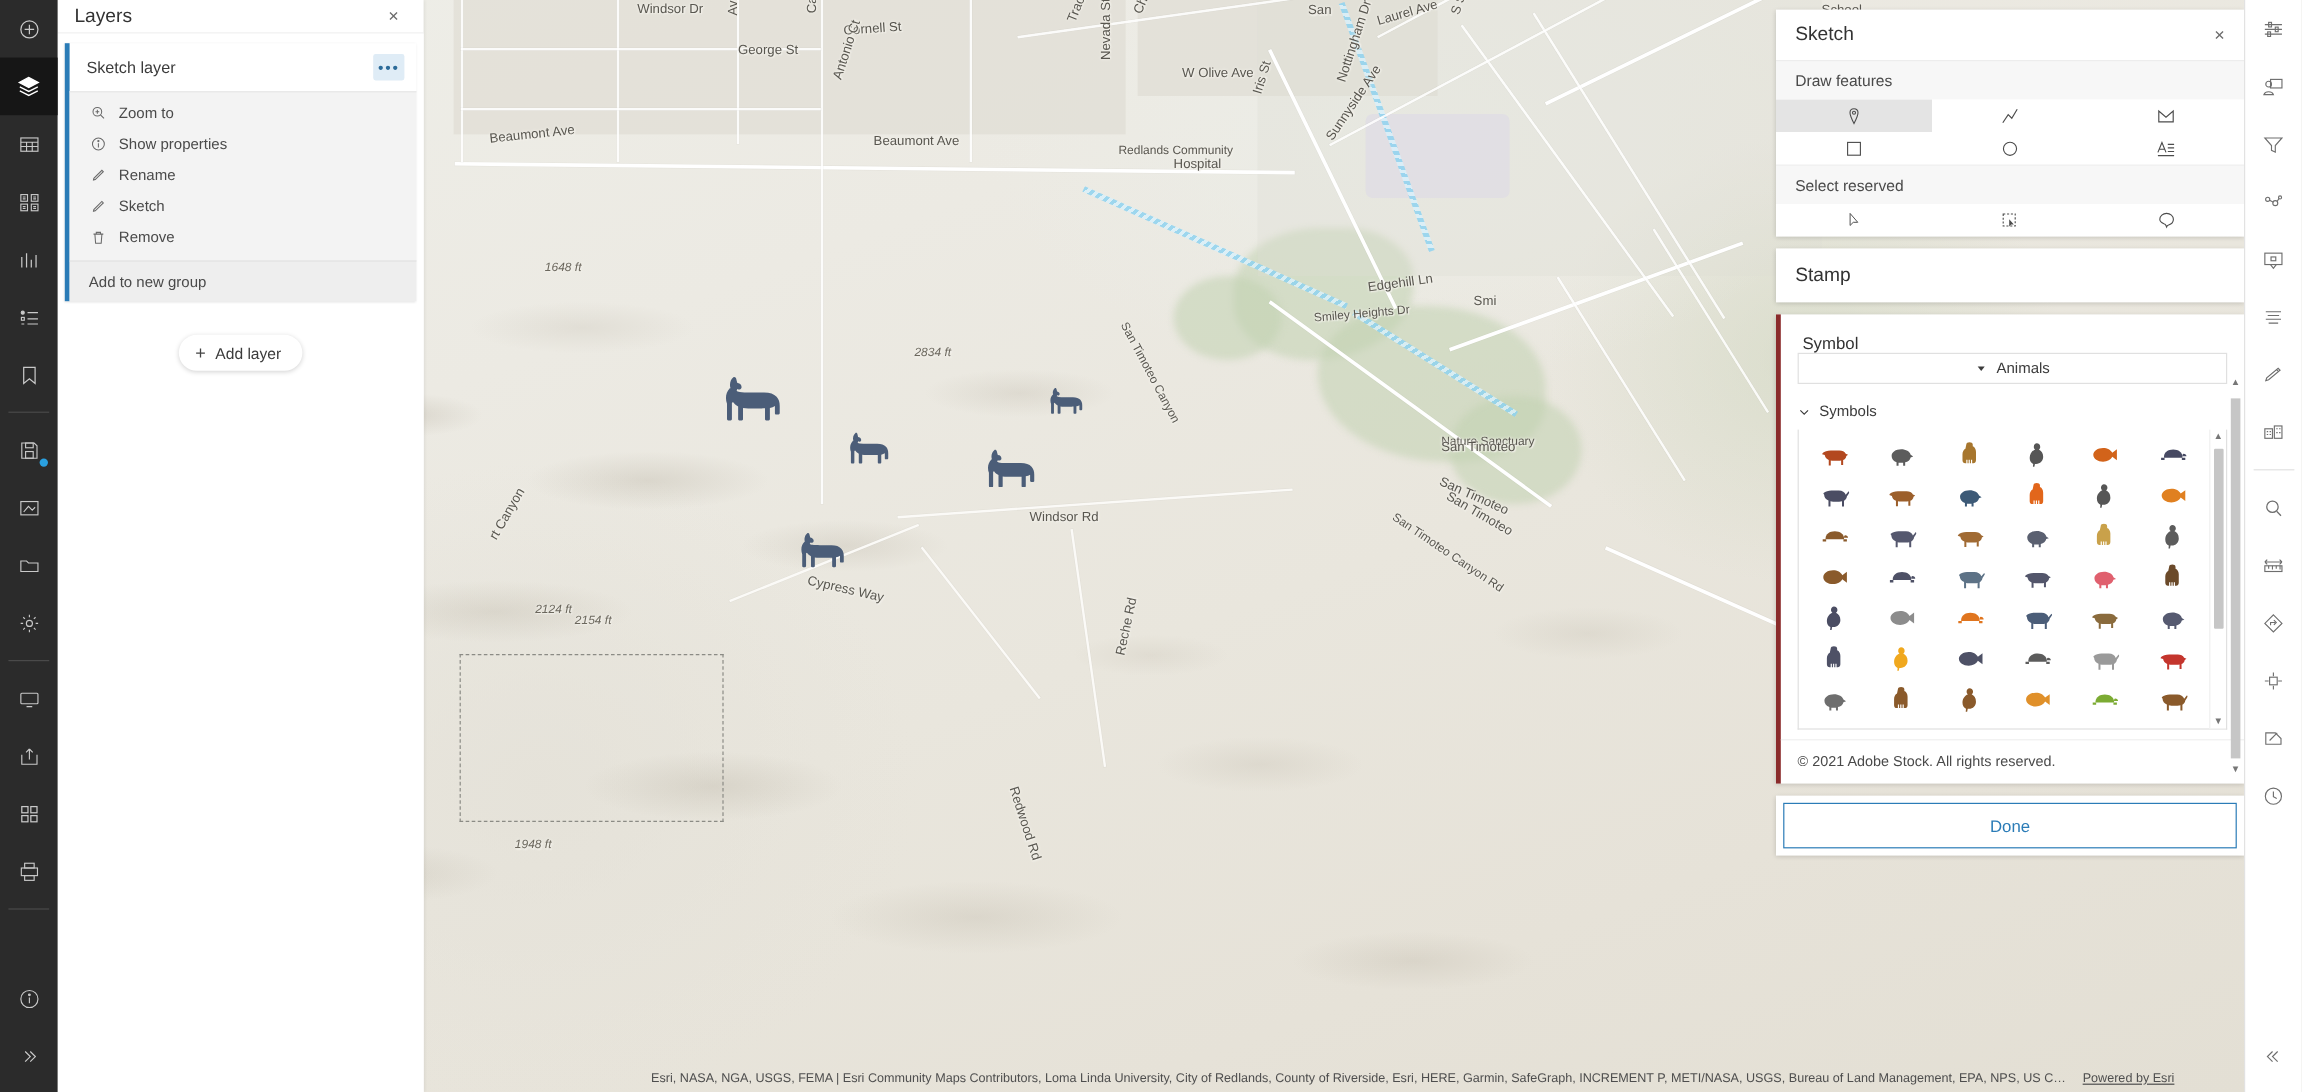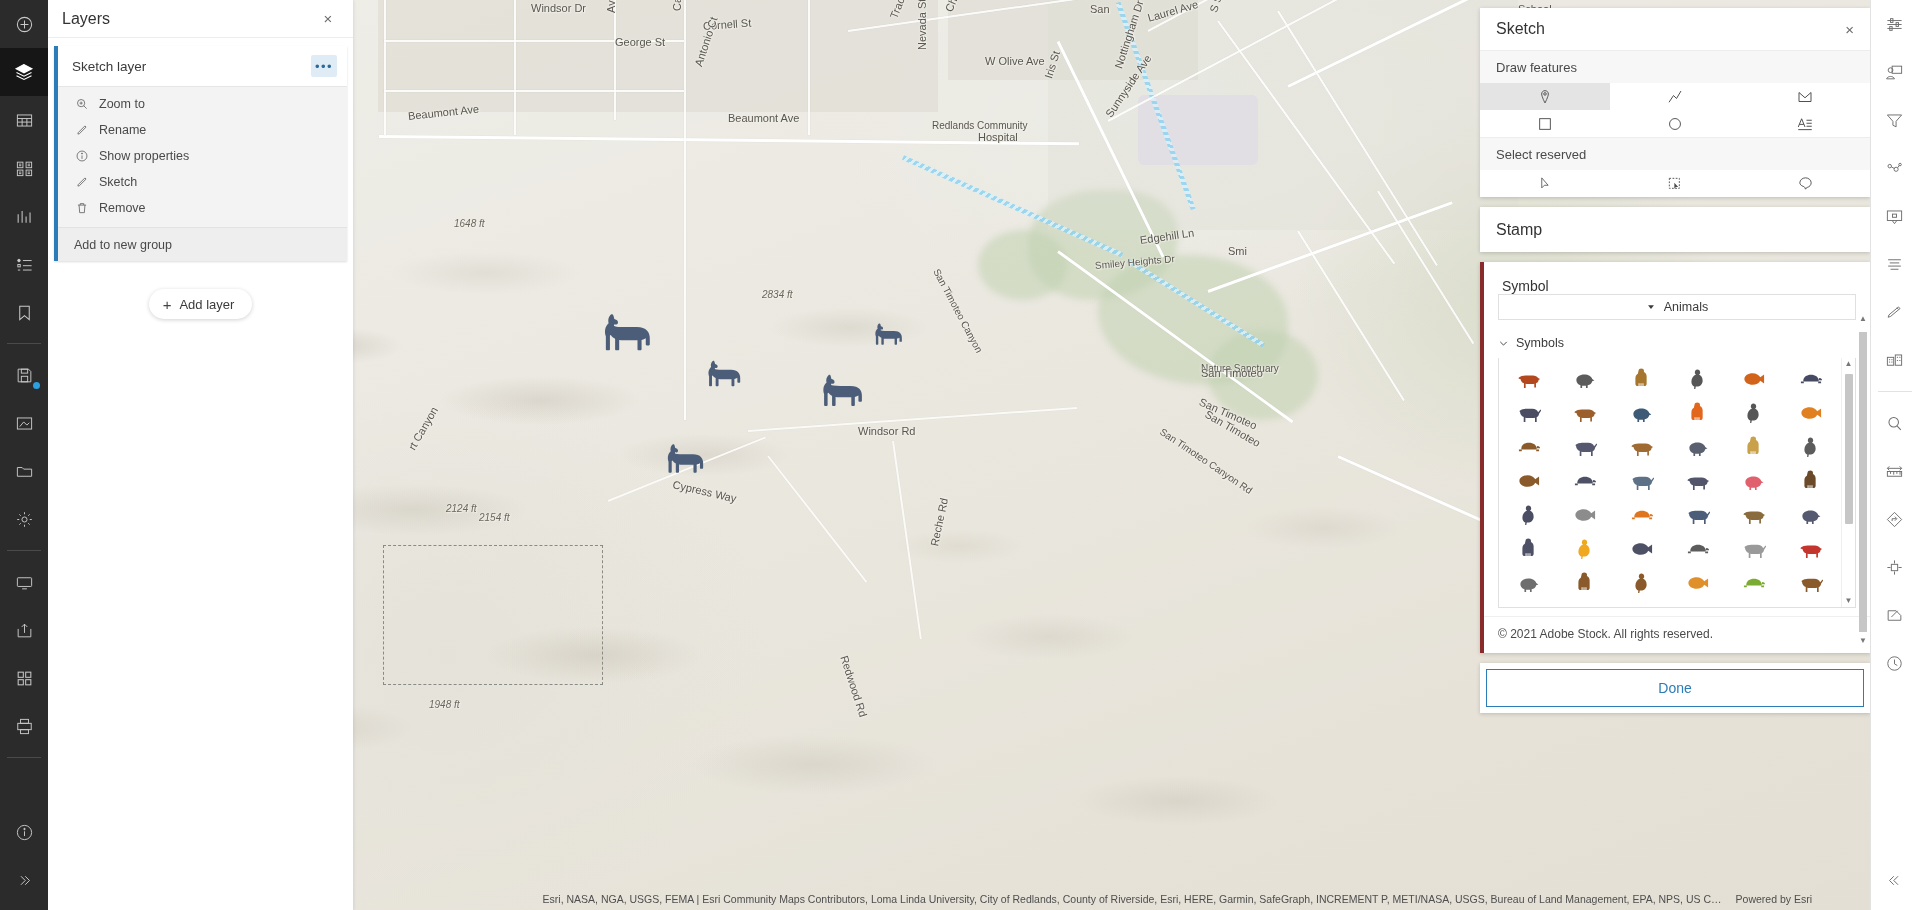--- a/index.html
+++ b/index.html
@@ -118,21 +118,21 @@
   #right-rail .rail-sep { background:#e2e2e2; }
 
   
   #layers-panel {
     position:absolute; left:48px; top:0; width:305px; height:910px;
     background:#ffffff; z-index:20;
     box-shadow: 1px 0 3px rgba(0,0,0,.08);
     display:flex; flex-direction:column;
   }
   #layers-header {
-    height:38px; display:flex; align-items:center; padding:0 14px;
+    height:28px; display:flex; align-items:center; padding:0 14px;
     border-bottom:1px solid #ededed; flex:0 0 auto;
   }
   #layers-title { font-size:16px; color:#333; font-weight:400; }
   #layers-close {
     margin-left:auto; width:22px; height:22px; display:flex;
     align-items:center; justify-content:center; color:#6d6d6d; cursor:pointer;
     font-size:15px; line-height:1;
   }
   #layers-body { flex:1 1 auto; background:#fff; padding-top:8px; }
 
@@ -232,21 +232,21 @@
   }
 
   
   #attrib {
     position:absolute; left:48px; right:48px; bottom:0; height:22px;
     display:flex; align-items:center; justify-content:flex-end;
     gap:14px; padding:0 10px; font-size:10.5px; color:#4e4e4e;
     z-index:15; pointer-events:none;
   }
   #attrib .txt { white-space:nowrap; overflow:hidden; text-overflow:ellipsis; }
-  #attrib .pw { white-space:nowrap; }
+  #attrib .pw { white-space:nowrap;text-decoration:underline; }
   svg { display:block; }
 </style>
 </head>
 <body>
 
 <div id="map">
   <div class="terrain"></div>
 
   <div class="green-patch" style="left:980px;top:190px;width:150px;height:110px;border-radius:50% 40% 60% 45%;"></div>
   <div class="green-patch" style="left:1050px;top:255px;width:190px;height:130px;border-radius:45% 55% 40% 60%;"></div>
@@ -609,34 +609,34 @@
             <svg width="14" height="14" viewBox="0 0 24 24" fill="none" stroke="currentColor" stroke-width="1.5">
                 <circle cx="10.5" cy="10.5" r="6.2"></circle>
                 <path d="M15 15l5 5M10.5 7.8v5.4M7.8 10.5h5.4"></path>
               </svg>
           </span>
           <span>Zoom to</span>
         </div>
         <div class="ctx-item">
           <span class="ic">
             <svg width="14" height="14" viewBox="0 0 24 24" fill="none" stroke="currentColor" stroke-width="1.5">
-                <path d="M5 19l2.5-.7L19 7 17 5 5.5 16.5z"></path>
+                <circle cx="12" cy="12" r="8.5"></circle>
+                <path d="M12 11v6"></path>
+                <circle cx="12" cy="7.8" r=".9" fill="currentColor"></circle>
               </svg>
           </span>
-          <span>Rename</span>
+          <span>Show properties</span>
         </div>
         <div class="ctx-item">
           <span class="ic">
             <svg width="14" height="14" viewBox="0 0 24 24" fill="none" stroke="currentColor" stroke-width="1.5">
-                <circle cx="12" cy="12" r="8.5"></circle>
-                <path d="M12 11v6"></path>
-                <circle cx="12" cy="7.8" r=".9" fill="currentColor"></circle>
+                <path d="M5 19l2.5-.7L19 7 17 5 5.5 16.5z"></path>
               </svg>
           </span>
-          <span>Show properties</span>
+          <span>Rename</span>
         </div>
         <div class="ctx-item">
           <span class="ic">
             <svg width="14" height="14" viewBox="0 0 24 24" fill="none" stroke="currentColor" stroke-width="1.5">
                 <path d="M5 19l2.5-.7L19 7 17 5 5.5 16.5z"></path>
               </svg>
           </span>
           <span>Sketch</span>
         </div>
         <div class="ctx-item">

